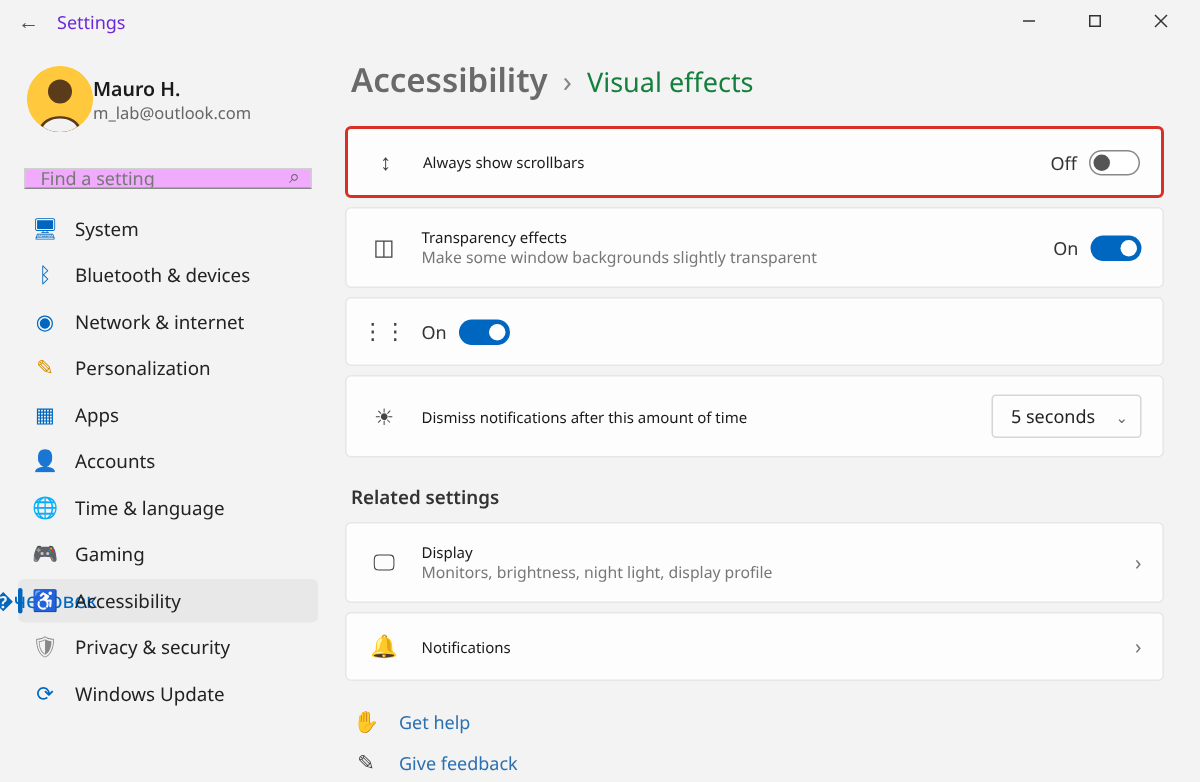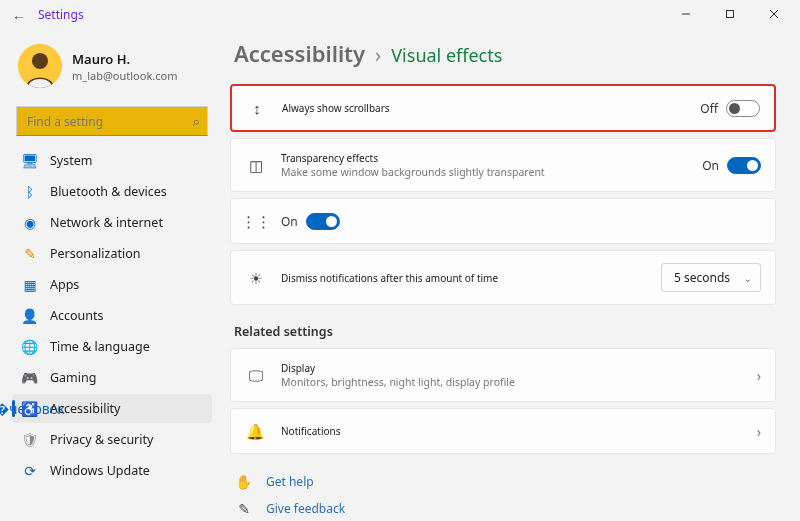--- a/index.html
+++ b/index.html
@@ -6,28 +6,28 @@
 body { background: #f3f3f3; width: 800px; height: 521px; overflow: hidden; }
 .window { width: 100%; height: 100%; display: flex; flex-direction: column; }
 .titlebar { height: 32px; display: flex; align-items: center; padding: 0 4px; }
 .titlebar-left { display: flex; align-items: center; gap: 12px; padding-left: 8px; }
 .back-arrow { font-size: 14px; color: #555; cursor: pointer; }
 .titlebar-title { font-size: 12px; color: #6d28d9; }
 .titlebar-controls { margin-left: auto; display: flex; }
 .titlebar-btn { width: 44px; height: 28px; display: flex; align-items: center; justify-content: center; font-size: 11px; color: #333; cursor: pointer; }
 .content { flex: 1; display: flex; }
 .sidebar { width: 220px; padding: 12px 8px 12px 12px; display: flex; flex-direction: column; }
-.user-block { display: flex; align-items: center; gap: 10px; padding: 4px 8px 14px 6px; }
+.user-block { display: flex; align-items: center; padding: 4px 8px 14px 6px; }
 .avatar { width: 44px; height: 44px; border-radius: 50%; background: #ffc83d; display: flex; align-items: center; justify-content: center; overflow: hidden; }
 .avatar svg { width: 44px; height: 44px; }
 .user-text { display: flex; flex-direction: column; }
 .user-name { font-size: 13px; font-weight: 600; color: #1a1a1a; }
 .user-email { font-size: 11px; color: #666; }
 .search-wrap { position: relative; margin: 4px 4px 10px 4px; }
-.search-input { width: 100%; height: 30px; border: 1px solid #d0d0d0; border-bottom: 1px solid #888; border-radius: 0; background: #eab308; padding: 0 30px 0 10px; font-size: 12px; color: #555; }
+.search-input { width: 100%; height: 14px; border: 1px solid #d0d0d0; border-bottom: 1px solid #888; border-radius: 0; background: #f0abfc; padding: 0 30px 0 10px; font-size: 12px; color: #555; }
 .search-input::placeholder { color: #777; }
 .search-icon { position: absolute; right: 8px; top: 50%; transform: translateY(-50%); font-size: 13px; color: #666; }
 .nav { display: flex; flex-direction: column; gap: 2px; }
 .nav-item { display: flex; align-items: center; gap: 12px; padding: 6px 10px; border-radius: 4px; font-size: 12.5px; color: #222; cursor: pointer; }
 .nav-item.selected { background: #e8e8e8; position: relative; }
 .nav-item.selected::before { content: ""; position: absolute; left: 0; top: 6px; bottom: 6px; width: 3px; background: #0067c0; border-radius: 2px; }
 .nav-icon { width: 16px; height: 16px; display: flex; align-items: center; justify-content: center; font-size: 14px; }
 .main { flex: 1; padding: 10px 24px 10px 10px; overflow-y: auto; }
 .breadcrumb { display: flex; align-items: baseline; gap: 10px; margin: 0 0 16px 4px; }
 .bc-parent { font-size: 22px; font-weight: 600; color: #6a6a6a; cursor: pointer; }

